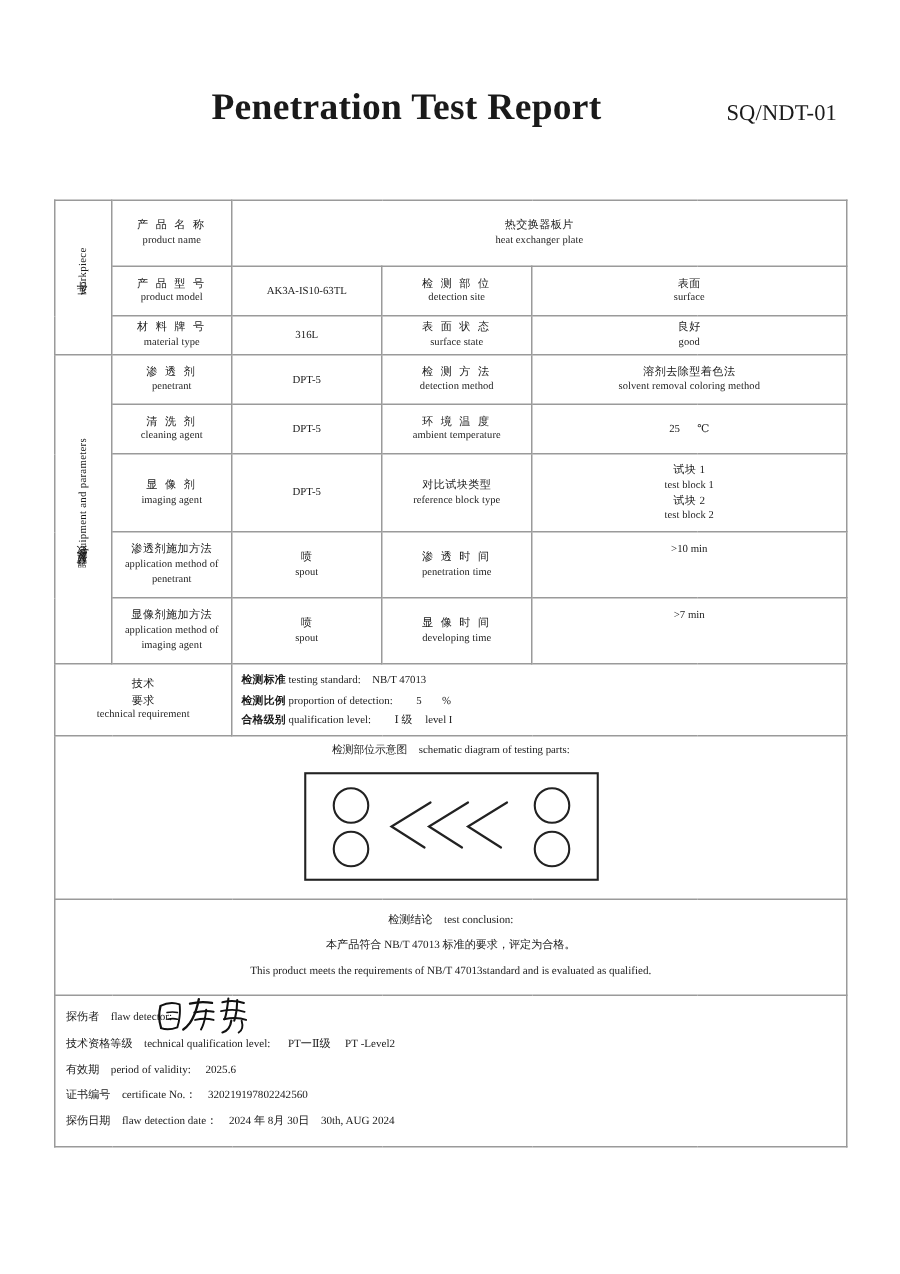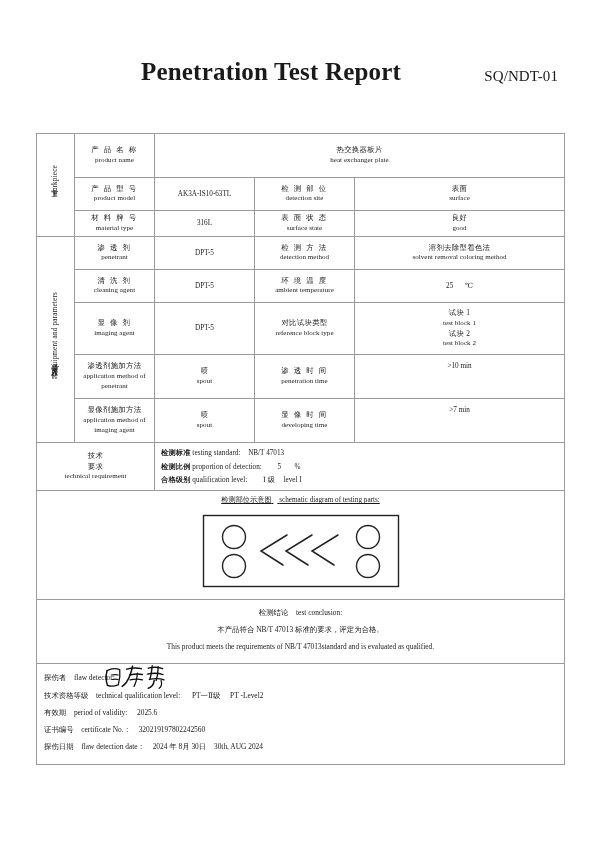--- a/index.html
+++ b/index.html
@@ -102,21 +102,20 @@
     white-space: nowrap;
   }
   .tr-line .lbl-cn { letter-spacing: 0.2px; font-weight: bold; }
   .tr-line .lbl-en { letter-spacing: 0.05px; }
 
   
   .schem-head {
     text-align: left;
     padding: 4px 6px 2px 6px !important;
     font-size: 7.2px;
-    text-decoration: underline;
   }
   .schem-body {
     padding: 6px 0 10px 0 !important;
     height: 92px;
   }
   .schem-wrap {
     display: flex;
     justify-content: center;
     align-items: center;
   }

